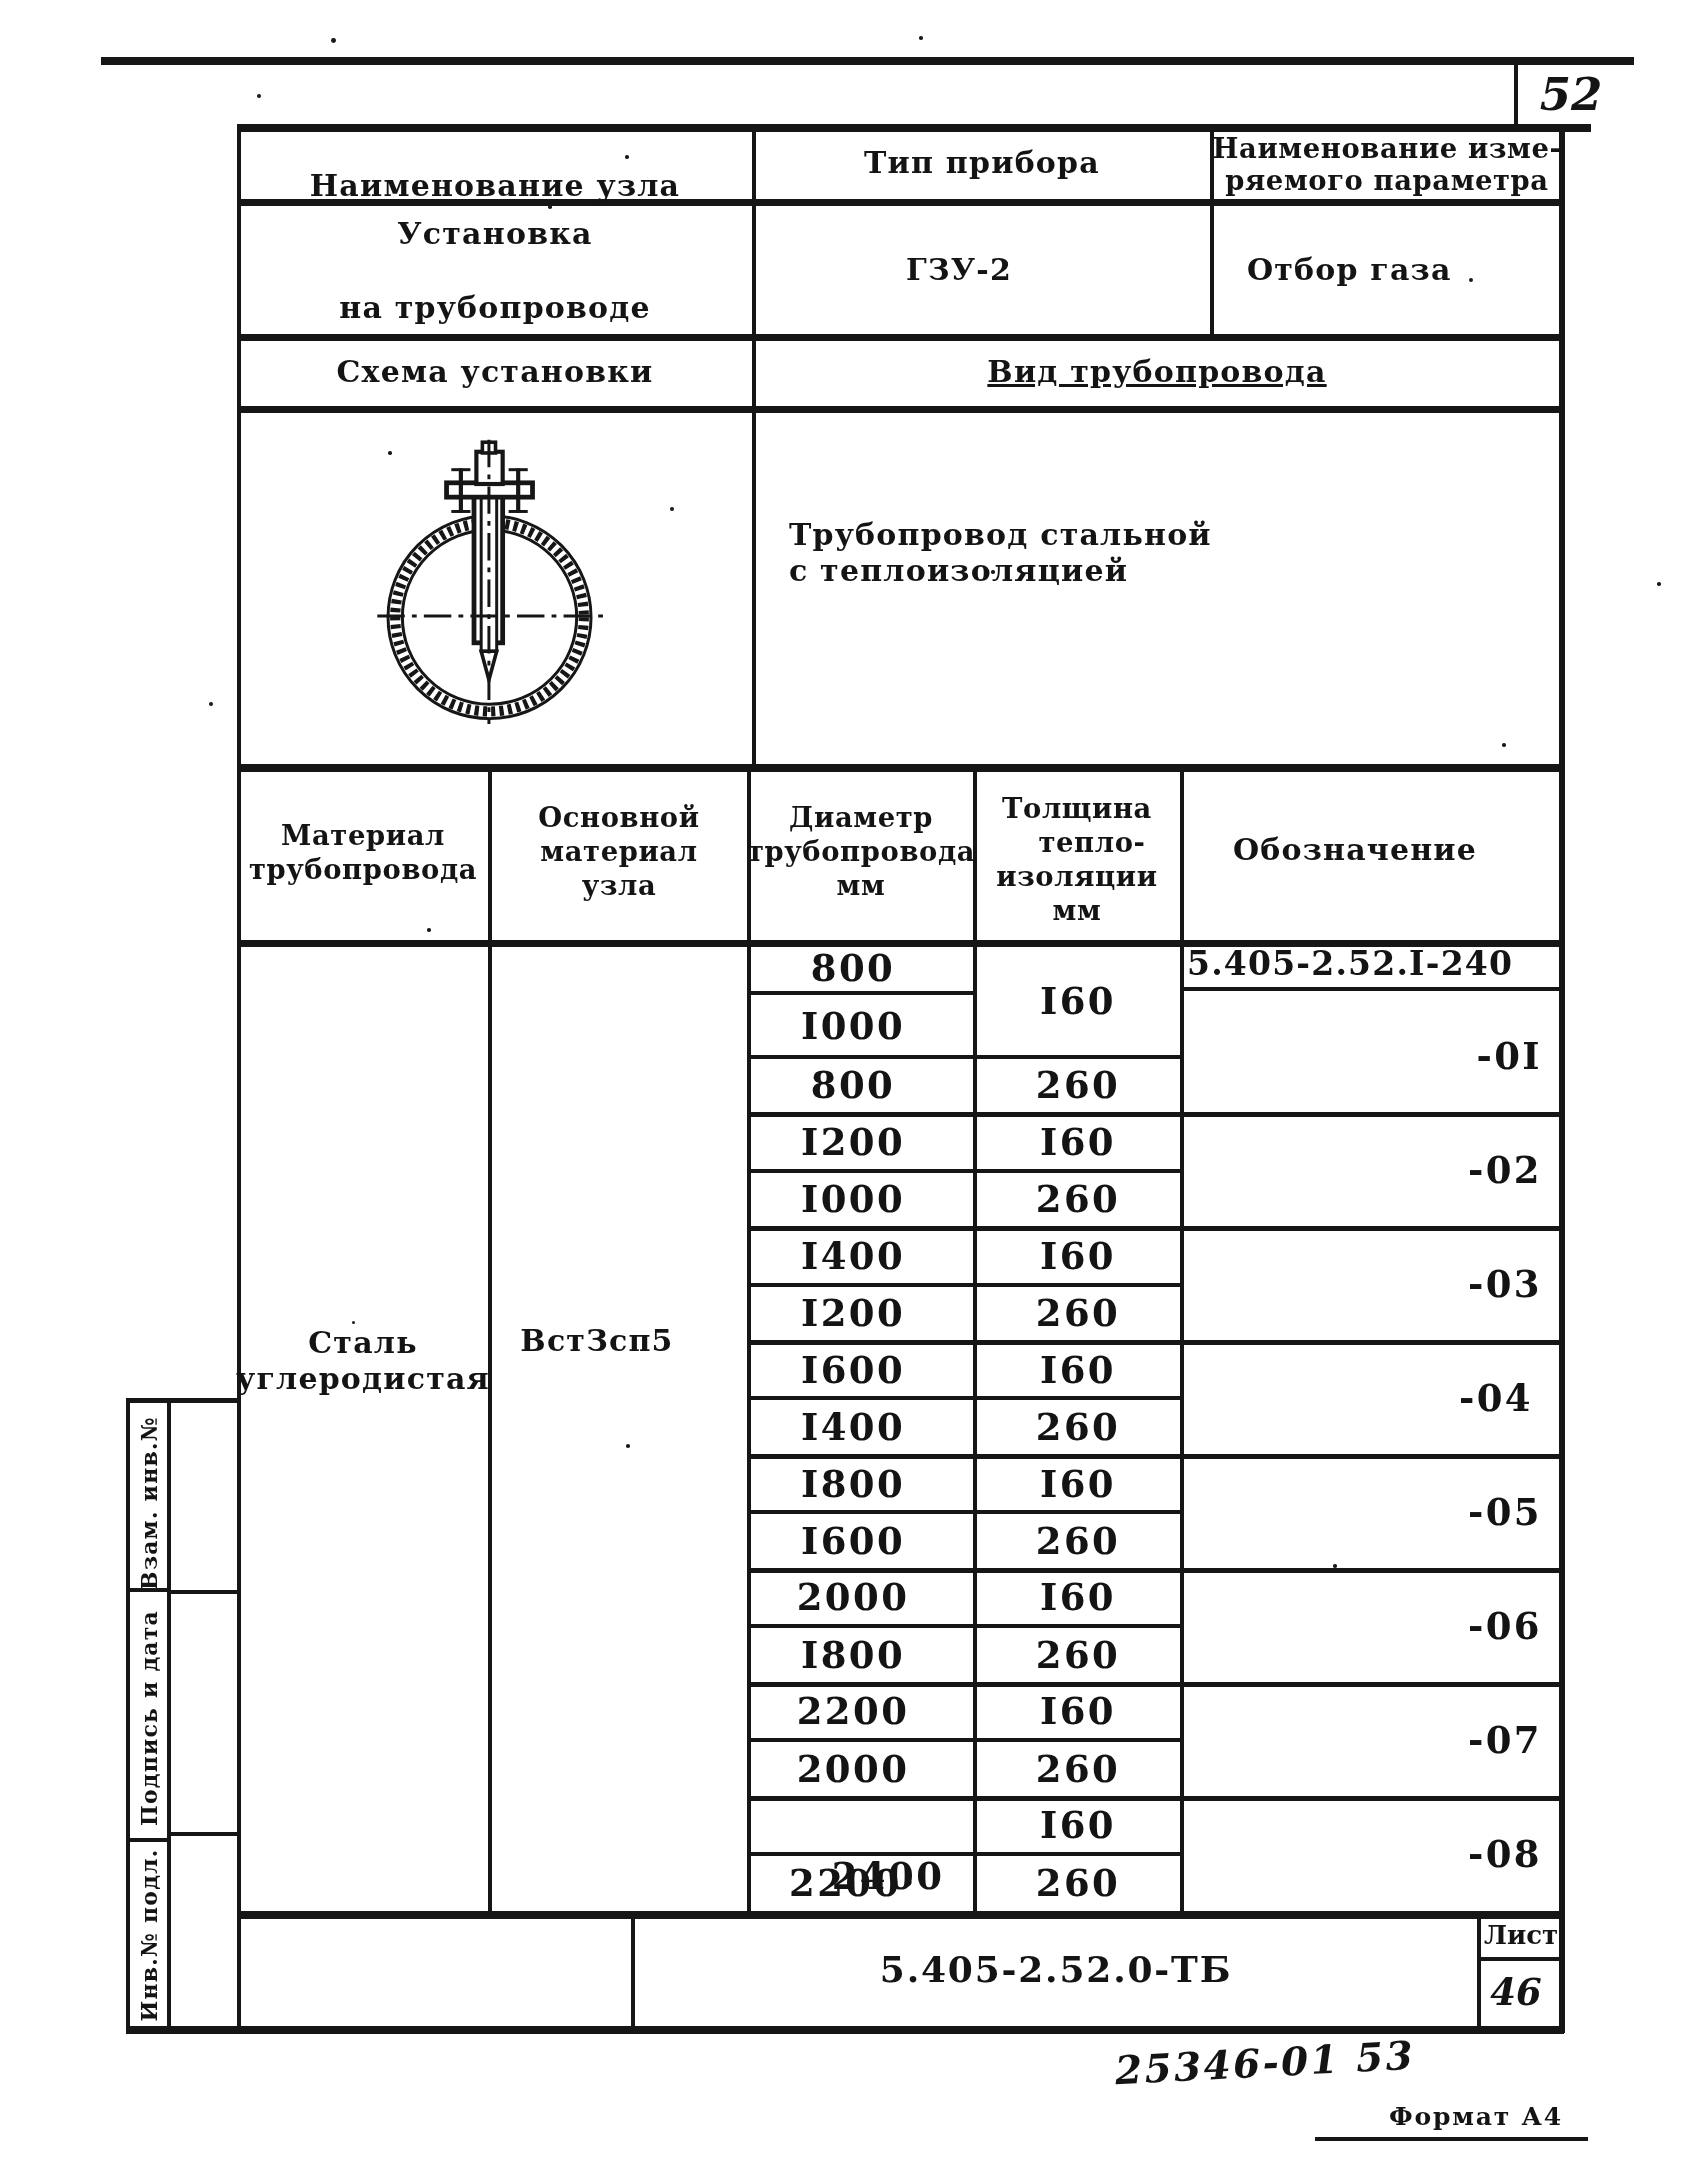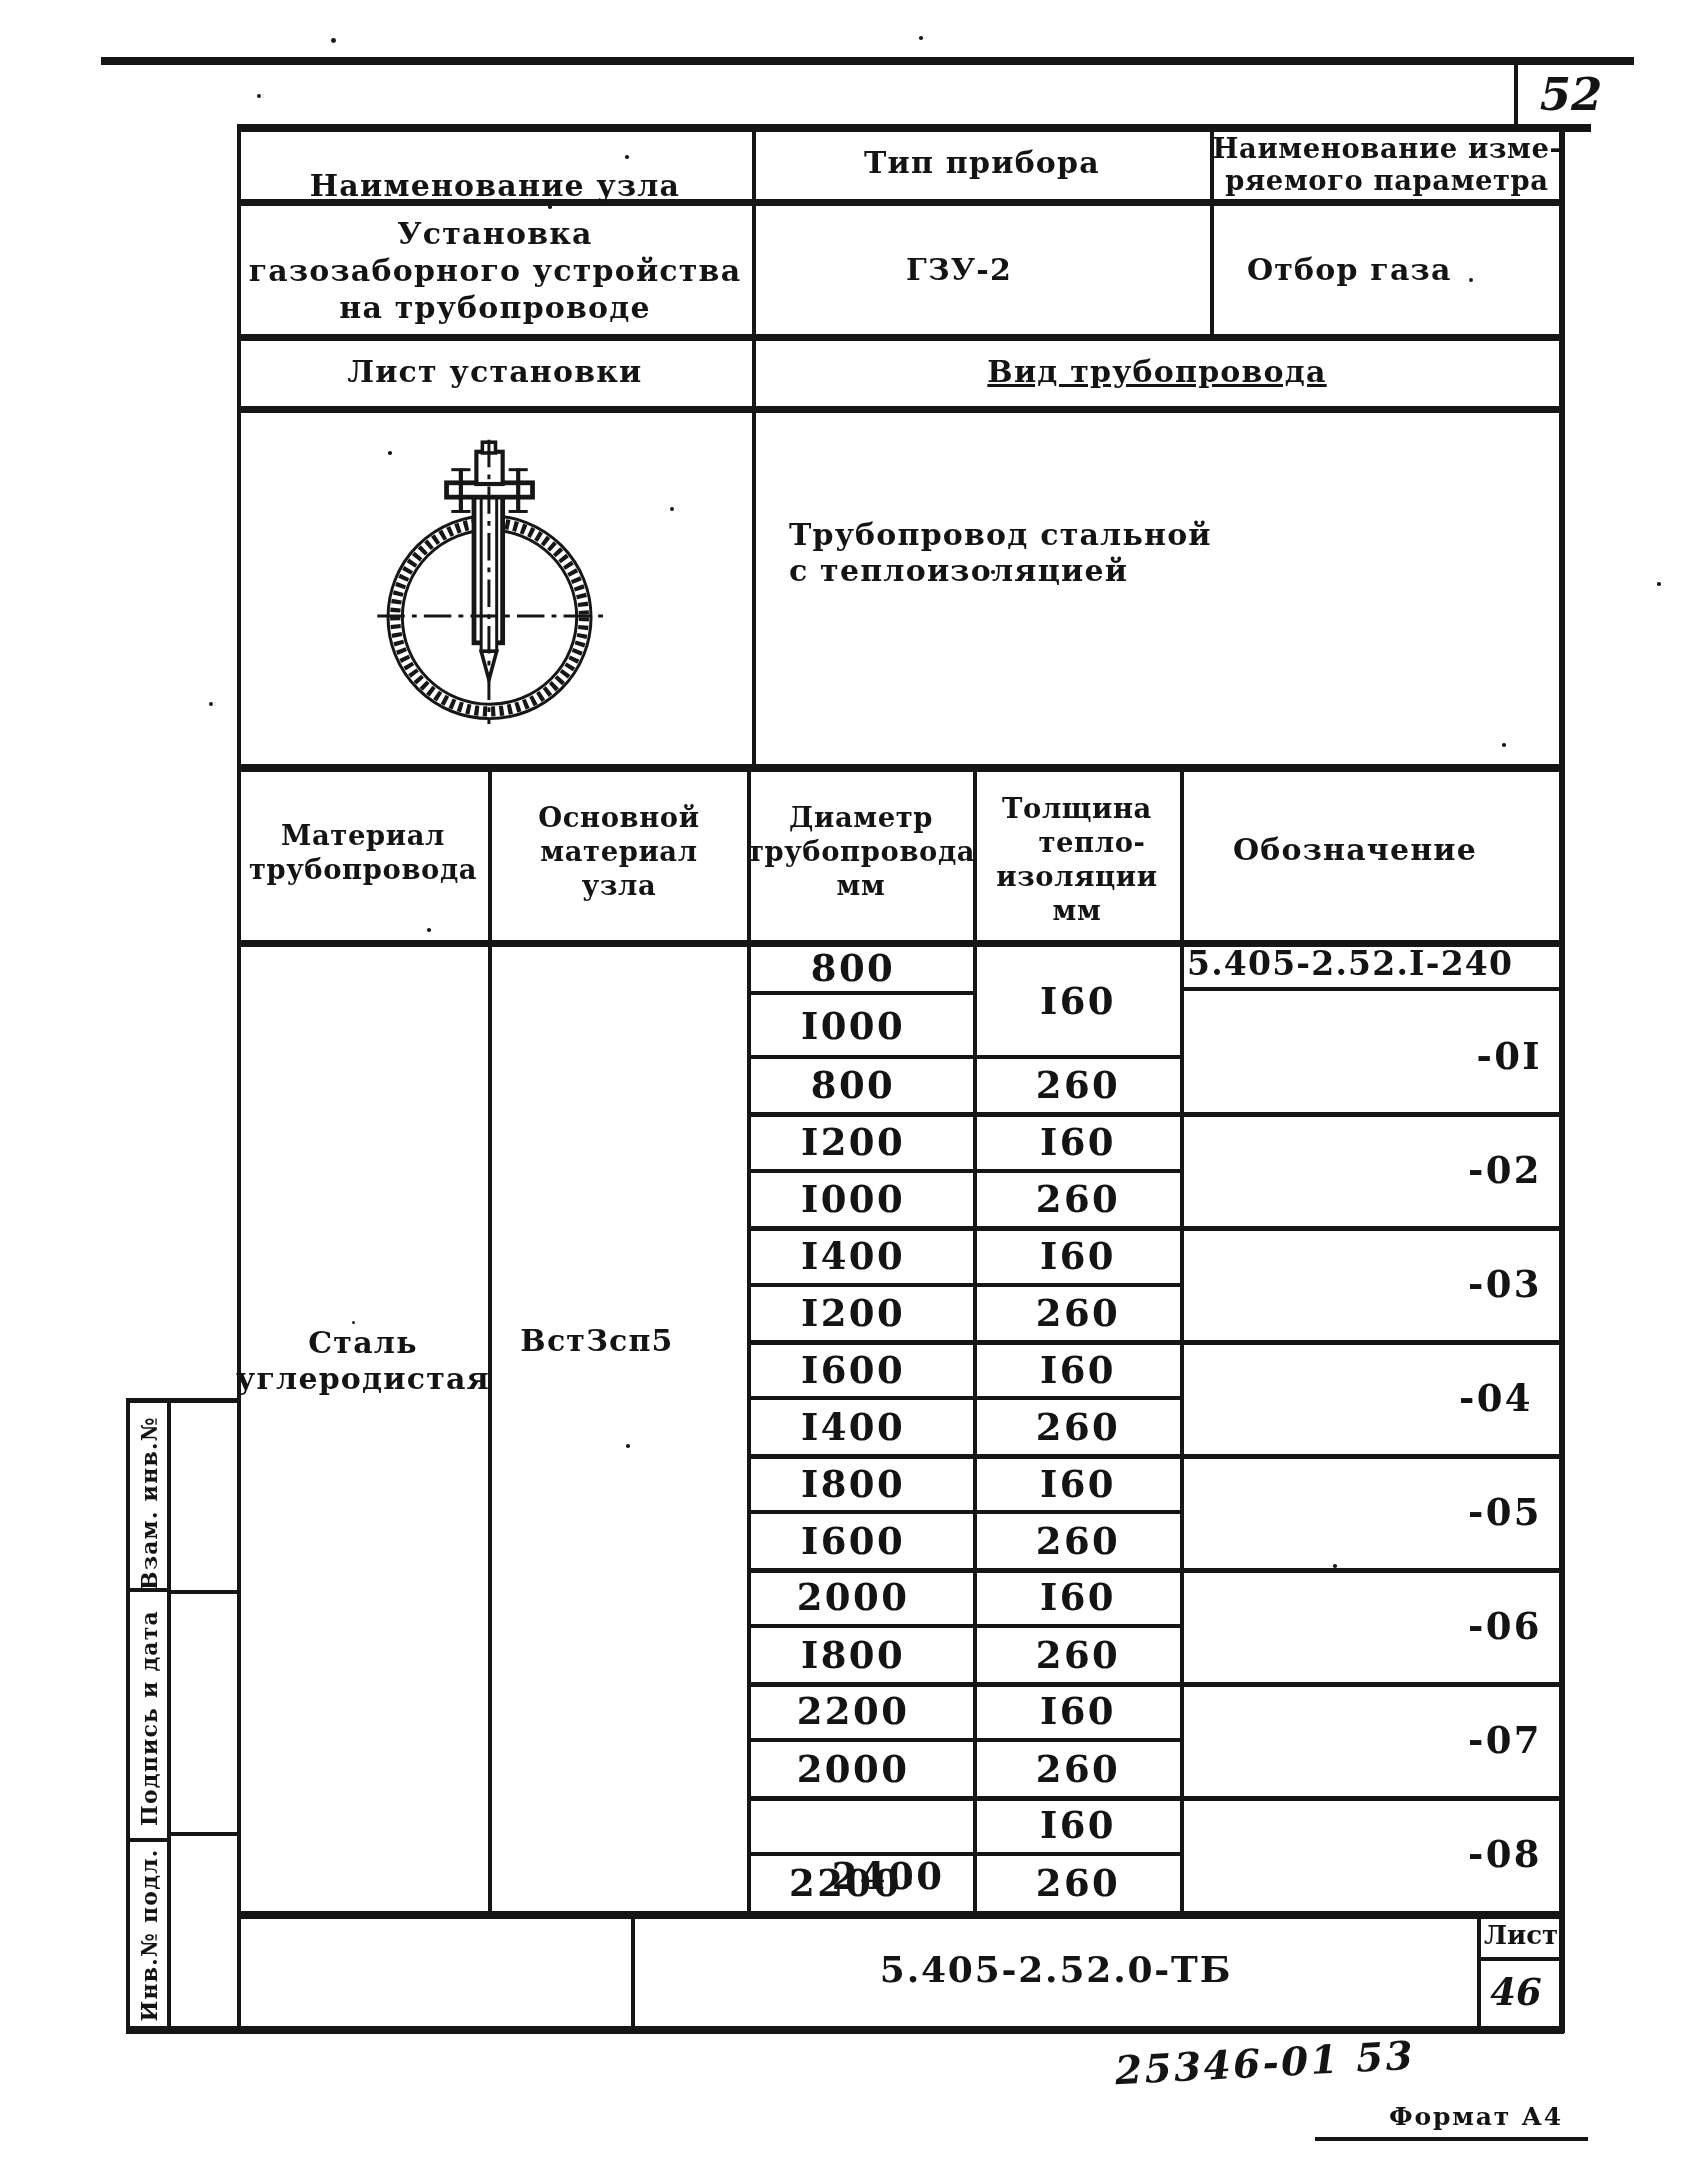--- a/index.html
+++ b/index.html
@@ -41,26 +41,25 @@
 
   <div class="vl" style="left:752px;top:124px;width:4.2px;height:640px;"></div>
   <div class="vl" style="left:1210px;top:124px;width:4.2px;height:210px;"></div>
 
   <div class="t hdr" style="left:495px;top:163px;margin-top:23px;">Наименование узла</div>
   <div class="t hdr" style="left:982px;top:163px;">Тип прибора</div>
   <div class="t hdr2" style="left:1387px;top:149px;">Наименование изме-</div>
   <div class="t hdr2" style="left:1387px;top:181px;">ряемого параметра</div>
 
   <div class="t hdr" style="left:495px;top:234px;">Установка</div>
-  <div class="t hdr" style="left:495px;top:271px;">газозаборного устройства</div>
   <div class="t hdr" style="left:495px;top:308px;">на трубопроводе</div>
   <div class="t hdr" style="left:959px;top:270px;">ГЗУ-2</div>
   <div class="tl hdr" style="left:1247px;top:270px;">Отбор газа</div>
 
-  <div class="t hdr" style="left:495px;top:372px;">Лист установки</div>
+  <div class="t hdr" style="left:495px;top:372px;">Схема установки</div>
   <div class="t hdr" style="left:1157px;top:372px;text-decoration:underline;">Вид трубопровода</div>
   <div class="tl hdr" style="left:789px;top:535px;">Трубопровод стальной</div>
   <div class="tl hdr" style="left:789px;top:571px;">с теплоизоляцией</div>
 
   <svg style="position:absolute;left:237px;top:407px;" width="517" height="357" viewBox="397 683 866 598">
     <circle cx="820" cy="1035" r="170" fill="none" stroke="#161616" stroke-width="5"></circle>
     <circle cx="820" cy="1035" r="158" fill="none" stroke="#161616" stroke-width="17" stroke-dasharray="7 7"></circle>
     <circle cx="820" cy="1035" r="146" fill="none" stroke="#161616" stroke-width="5"></circle>
 
     <rect x="794" y="826" width="48" height="252" fill="#ffffff" stroke="#161616" stroke-width="8"></rect>

